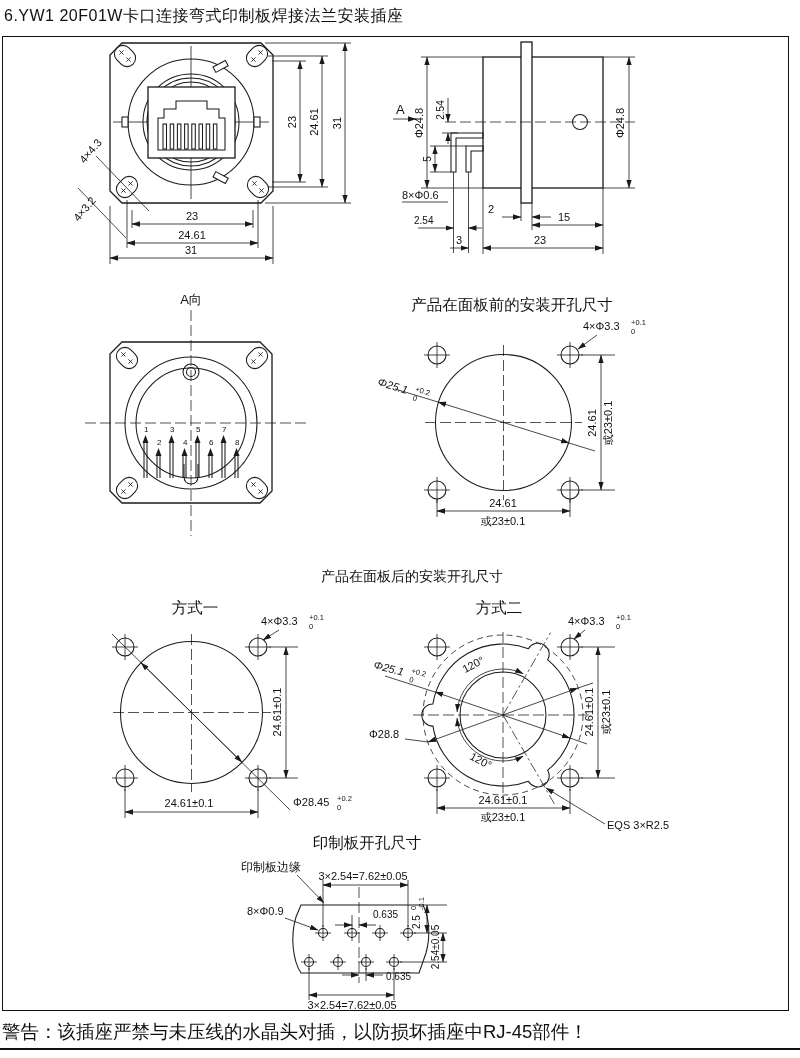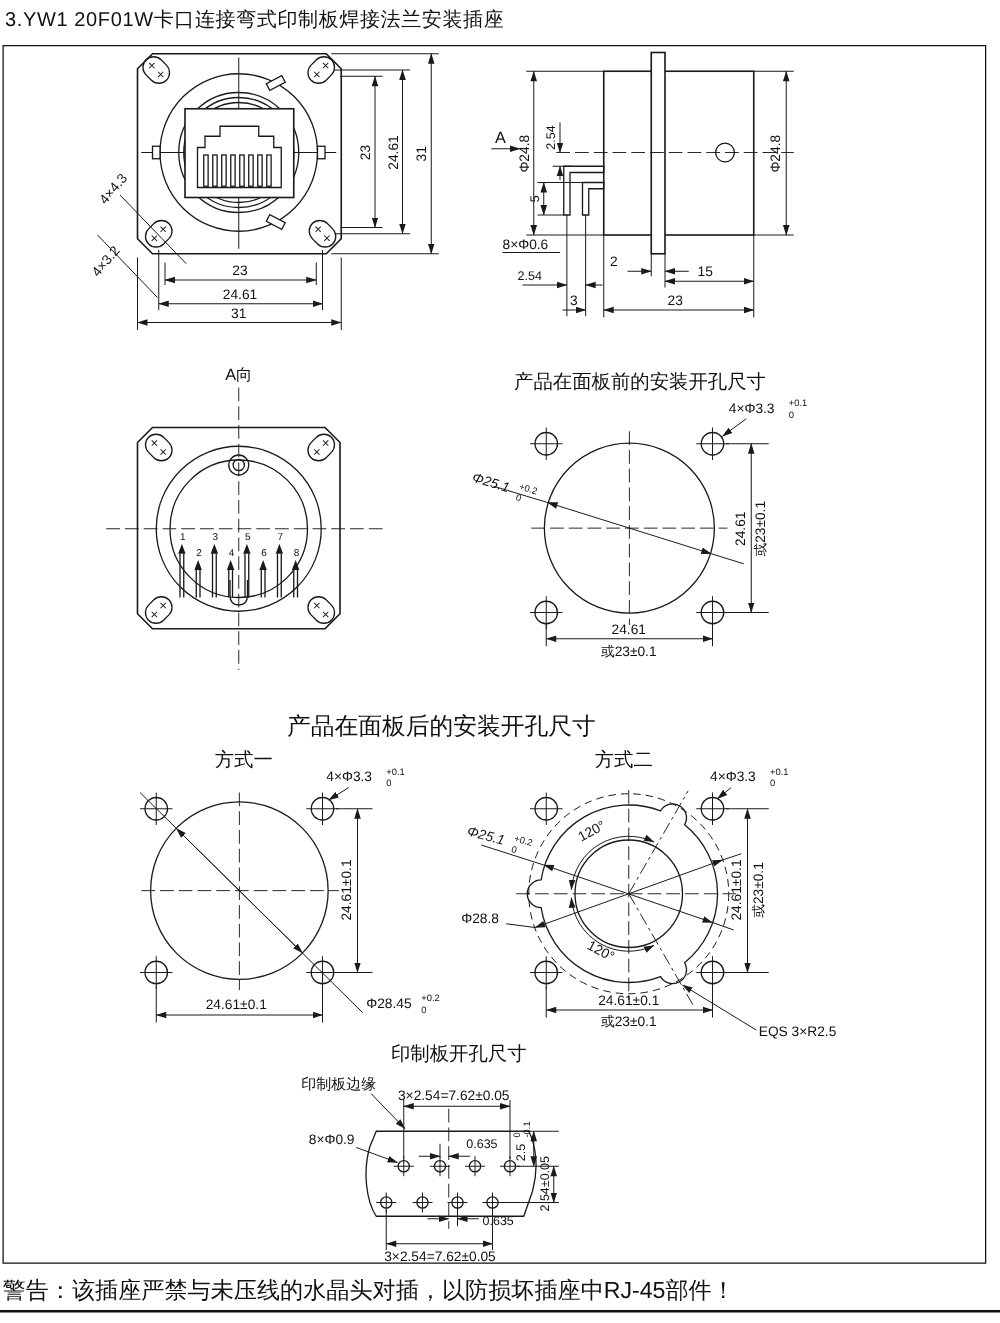--- a/index.html
+++ b/index.html
@@ -1,39 +1,39 @@
 <!DOCTYPE html>
 <html><head>
 <meta charset="utf-8">
 <style>
   html,body{margin:0;padding:0;background:#ffffff;}
   body{width:800px;height:1058px;position:relative;font-family:"Liberation Sans",sans-serif;color:#111;}
   .abs{position:absolute;}
   #doc-title{left:4px;top:6px;font-size:16px;letter-spacing:0.5px;}
   #frame{left:2px;top:36px;width:787px;height:975px;border:1.5px solid #111;box-sizing:border-box;}
-  .sec-title{font-size:19px;text-align:center;}
+  .sec-title{font-size:14px;text-align:right;}
   #warning{left:2px;top:1019px;font-size:18.5px;font-weight:normal;}
   #bottom-rule{left:0;top:1048px;width:800px;height:2px;background:#111;}
   svg{position:absolute;overflow:visible;}
   svg text{font-family:"Liberation Sans",sans-serif;fill:#111;}
   .o{stroke:#1a1a1a;stroke-width:1.3;fill:none;}
   .o2{stroke:#1a1a1a;stroke-width:1.05;fill:none;}
   .d{stroke:#1a1a1a;stroke-width:0.8;fill:none;}
   .cl{stroke:#1a1a1a;stroke-width:0.75;fill:none;stroke-dasharray:11,4;}
   .cd{stroke:#1a1a1a;stroke-width:0.75;fill:none;stroke-dasharray:10,3,2.5,3;}
   .wf{fill:#ffffff;}
   .t11{font-size:11px;} .t10{font-size:10px;} .t12{font-size:12px;}
   .t13{font-size:13px;} .t15{font-size:15.5px;} .t8{font-size:8px;} .t7{font-size:7.5px;}
   .ti{font-style:italic;}
   .mid{text-anchor:middle;}
 </style>
 </head>
 <body>
 
-<div class="abs" id="doc-title">3.YW1 20F01W卡口连接弯式印制板焊接法兰安装插座</div>
+<div class="abs" id="doc-title">6.YW1 20F01W卡口连接弯式印制板焊接法兰安装插座</div>
 <div class="abs" id="frame"></div>
 
 <svg class="abs" style="left:60px;top:38px" width="310" height="252" viewBox="0 0 310 252">
   <defs>
     <marker id="ae" markerWidth="11" markerHeight="8" refX="10" refY="4" orient="auto">
         <path d="M0,0.7 L10.5,4 L0,7.3 Z" fill="#1a1a1a"></path>
       </marker>
     <marker id="as" markerWidth="11" markerHeight="8" refX="0.5" refY="4" orient="auto">
         <path d="M10.5,0.7 L0,4 L10.5,7.3 Z" fill="#1a1a1a"></path>
       </marker>

